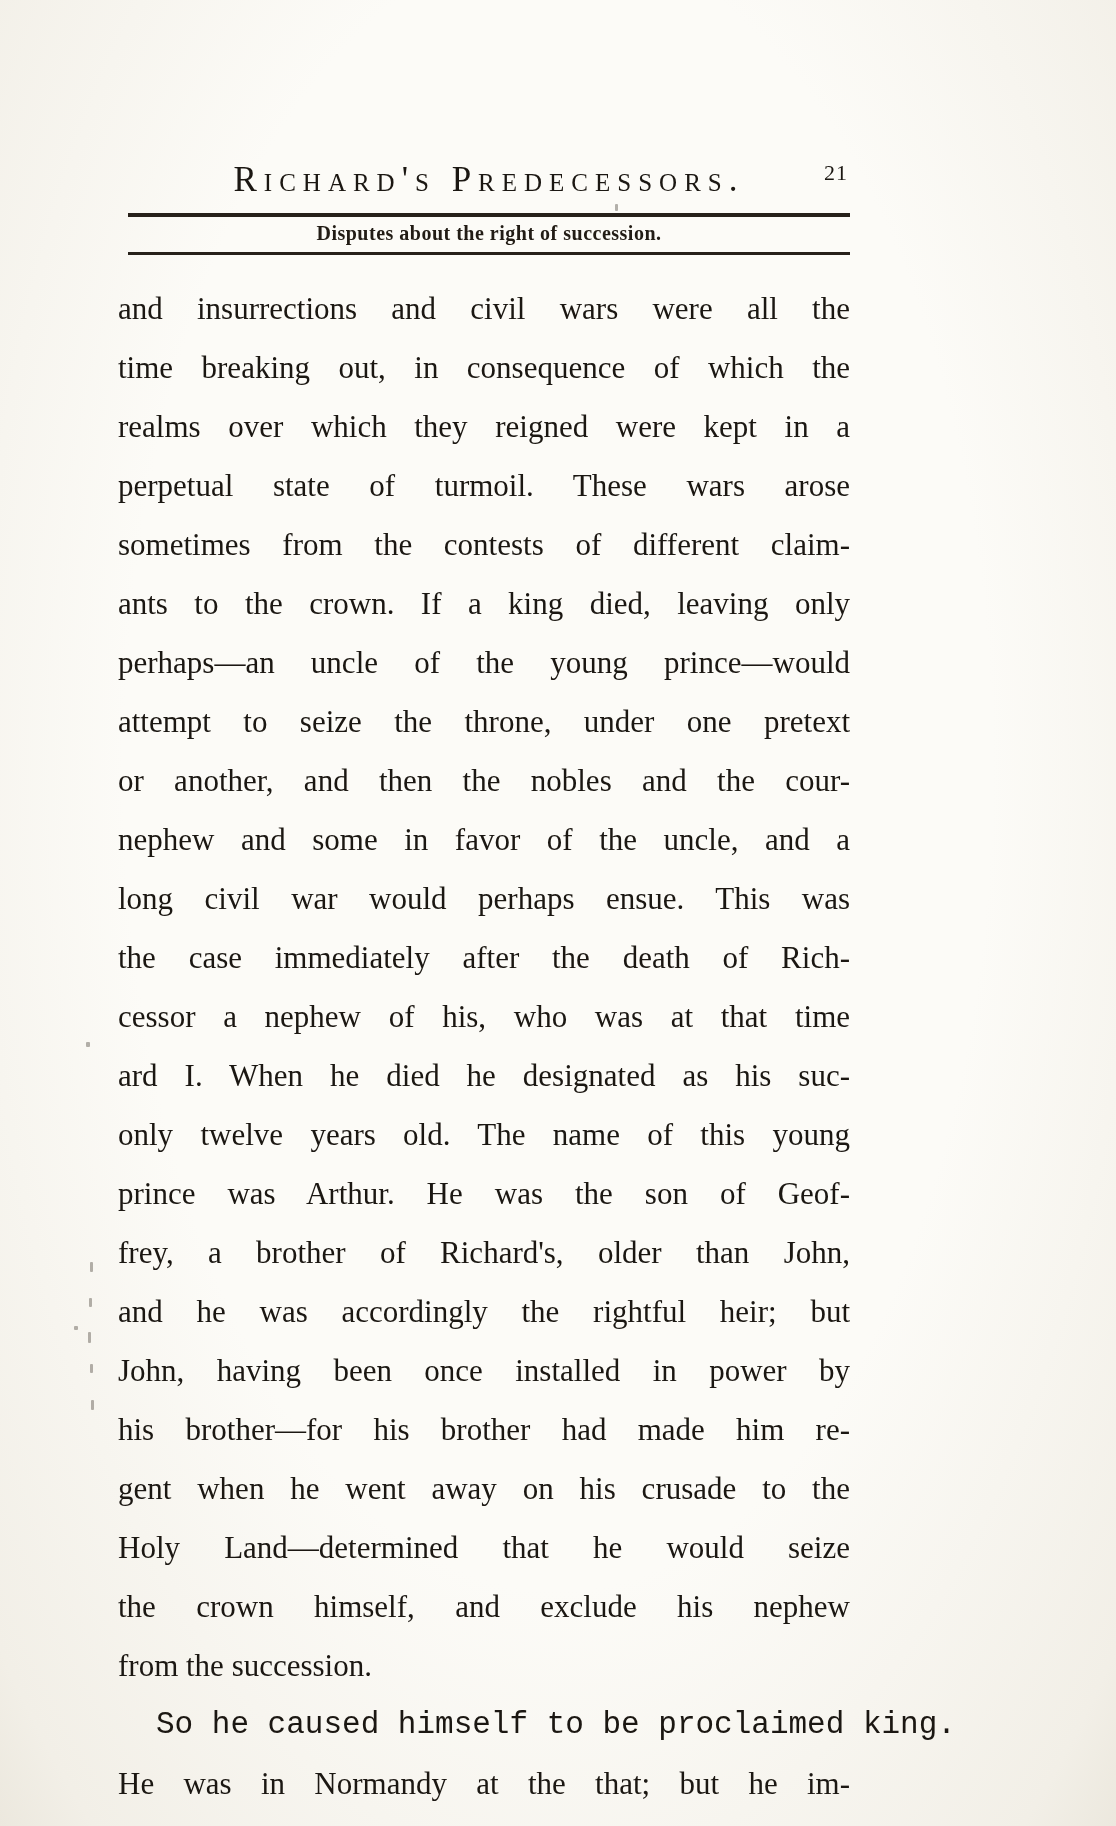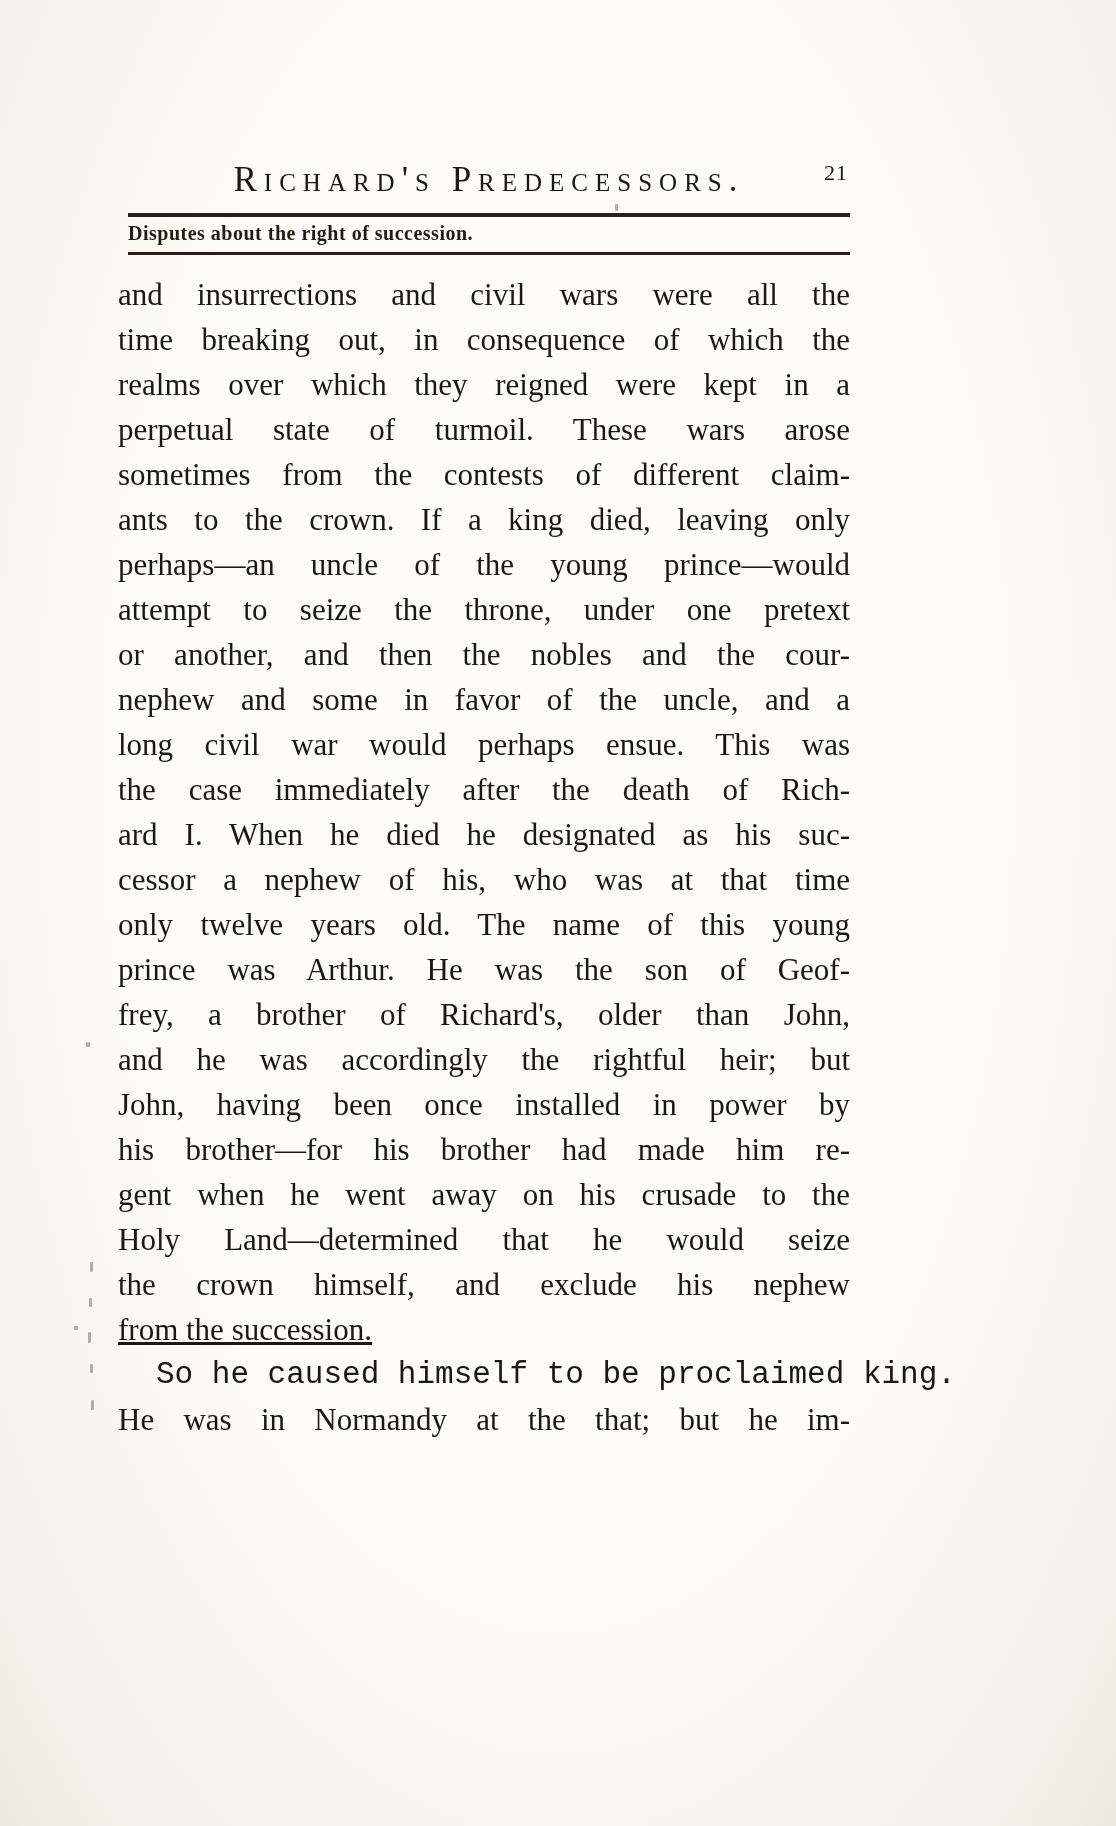--- a/index.html
+++ b/index.html
@@ -44,40 +44,41 @@
     width: 722px;
     background: #27211a;
   }
   .rule.thick { top: 213px; height: 4px; }
   .rule.thin  { top: 252px; height: 3px; }
   .subtitle {
     position: absolute;
     top: 222px;
     left: 128px;
     width: 722px;
-    text-align: left;
+    text-align: center;
     font-size: 20px;
     font-weight: bold;
     letter-spacing: 0.5px;
     color: #221c15;
   }
   .body-text {
     position: absolute;
     top: 272px;
     left: 118px;
     width: 732px;
     font-size: 31px;
     line-height: 45px;
   }
   .line {
     text-align: justify;
     text-align-last: justify;
     white-space: nowrap;
+    margin-top: 14px;
   }
-  .line.end { text-align-last: left; white-space: normal; text-decoration: underline; }
+  .line.end { text-align-last: left; white-space: normal; }
   .line.indent { text-indent: 38px; font-family: Liberation Mono, monospace; }
   .artifact {
     position: absolute;
     background: #5a544b;
     opacity: 0.45;
     border-radius: 1px;
   }
 </style>
 </head>
 <body>
@@ -101,22 +102,22 @@
       <div class="line">realms over which they reigned were kept in a</div>
       <div class="line">perpetual state of turmoil.  These wars arose</div>
       <div class="line">sometimes from the contests of different claim-</div>
       <div class="line">ants to the crown.  If a king died, leaving only</div>
       <div class="line">perhaps—an uncle of the young prince—would</div>
       <div class="line">attempt to seize the throne, under one pretext</div>
       <div class="line">or another, and then the nobles and the cour-</div>
       <div class="line">nephew and some in favor of the uncle, and a</div>
       <div class="line">long civil war would perhaps ensue.  This was</div>
       <div class="line">the case immediately after the death of Rich-</div>
+      <div class="line">cessor a nephew of his, who was at that time</div>
       <div class="line">ard I.  When he died he designated as his suc-</div>
-      <div class="line">cessor a nephew of his, who was at that time</div>
       <div class="line">only twelve years old.  The name of this young</div>
       <div class="line">prince was Arthur.  He was the son of Geof-</div>
       <div class="line">frey, a brother of Richard's, older than John,</div>
       <div class="line">and he was accordingly the rightful heir; but</div>
       <div class="line">John, having been once installed in power by</div>
       <div class="line">his brother—for his brother had made him re-</div>
       <div class="line">gent when he went away on his crusade to the</div>
       <div class="line">Holy Land—determined that he would seize</div>
       <div class="line">the crown himself, and exclude his nephew</div>
       <div class="line end">from the succession.</div>

